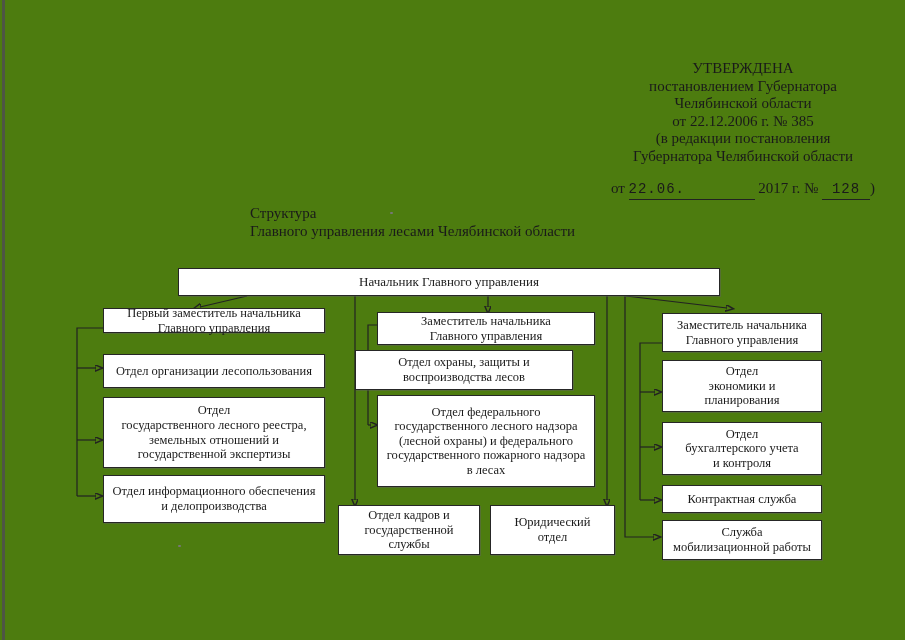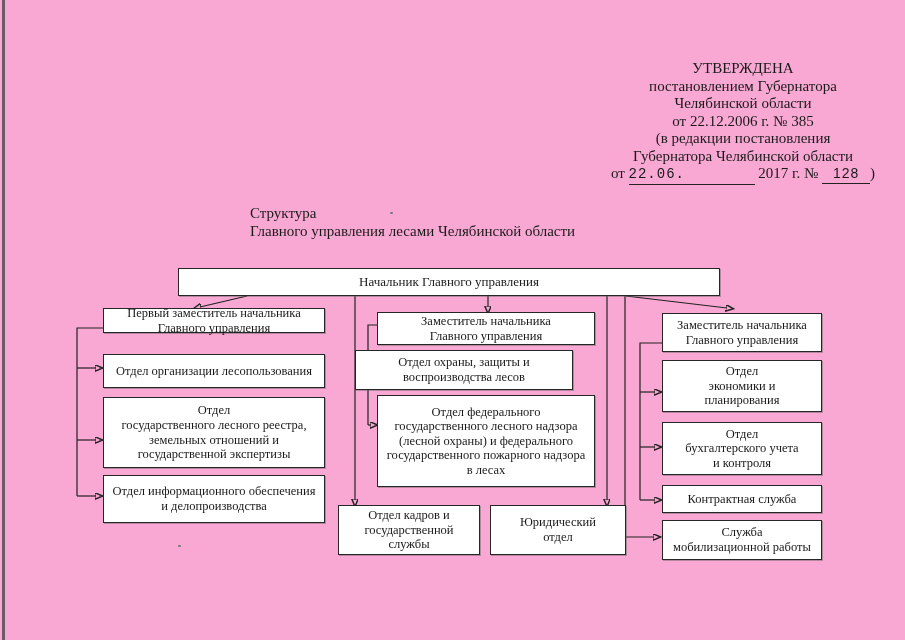--- a/index.html
+++ b/index.html
@@ -1,38 +1,38 @@
 <!DOCTYPE html>
 <html><head>
 <meta charset="utf-8">
 <style>
   html,body{margin:0;padding:0;background:#e8e8e8;}
   .page{
-    position:relative;width:905px;height:640px;background:#f9a8d4;
+    position:relative;width:905px;height:640px;background:#4d7c0f;
     font-family:"Liberation Serif","DejaVu Serif",serif;color:#1a1a1a;
     overflow:hidden;
   }
   .scan-edge{position:absolute;left:2px;top:0;width:3px;height:640px;background:#4f4f4f;opacity:.85;}
   .speck{position:absolute;width:3px;height:2px;background:#777;border-radius:1px;}
 
   .approval{
     position:absolute;left:610px;top:60px;width:266px;
     text-align:center;font-size:15px;line-height:17.5px;white-space:nowrap;
   }
   .fill-date{
     display:inline-block;min-width:126px;text-align:left;
     border-bottom:1.2px solid #222;
     font-family:"Liberation Mono","DejaVu Sans Mono",monospace;
     font-size:14px;letter-spacing:1px;
   }
   .fill-num{
     display:inline-block;min-width:48px;text-align:center;
     border-bottom:1.2px solid #222;
-    font-family:Liberation Sans, sans-serif;
-    font-size:14px;letter-spacing:1px;
+    font-family:Liberation Mono, monospace;
+    font-size:14px;letter-spacing:1px;margin-top:16px;
   }
 
   .doc-title{
     position:absolute;left:250px;top:204px;width:420px;
     text-align:left;font-size:15px;line-height:18px;
   }
 
   .node{
     position:absolute;box-sizing:border-box;
     border:1.4px solid #262626;
@@ -121,21 +121,21 @@
 воспроизводства лесов</div>
   <div class="node" style="left:377px;top:395px;width:218px;height:92px;">Отдел федерального
 государственного лесного надзора
 (лесной охраны) и федерального
 государственного пожарного надзора
 в лесах</div>
 
   <div class="node" style="left:338px;top:505px;width:142px;height:50px;">Отдел кадров и
 государственной
 службы</div>
-  <div class="node" style="left:490px;top:505px;width:136px;height:50px;">Юридический
+  <div class="node" style="left:490px;top:505px;width:125px;height:50px;">Юридический
 отдел</div>
 
   <div class="node" style="left:662px;top:313px;width:160px;height:39px;">Заместитель начальника
 Главного управления</div>
   <div class="node" style="left:662px;top:360px;width:160px;height:52px;">Отдел
 экономики и
 планирования</div>
   <div class="node" style="left:662px;top:422px;width:160px;height:53px;">Отдел
 бухгалтерского учета
 и контроля</div>

